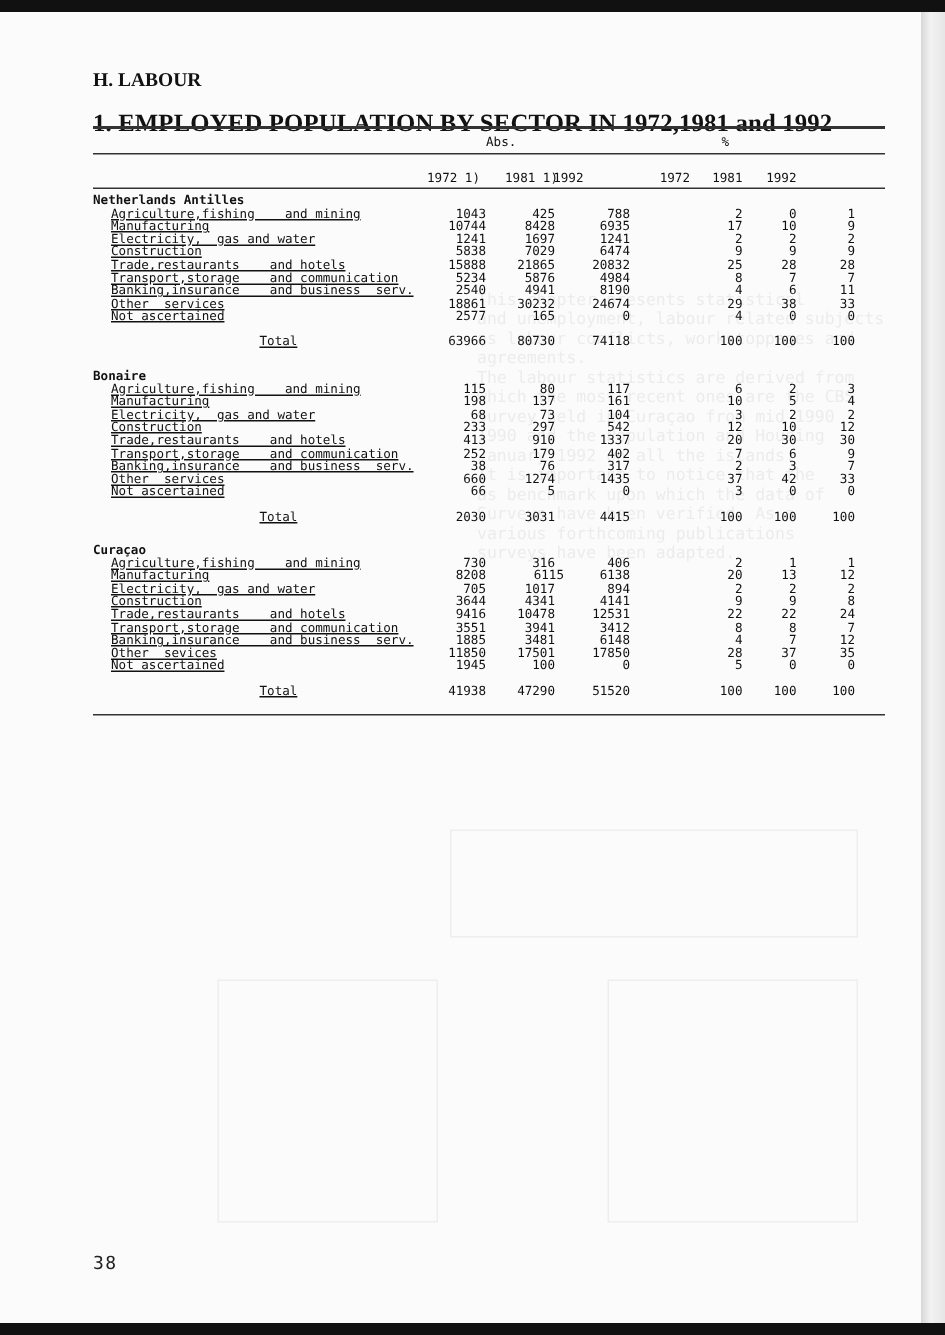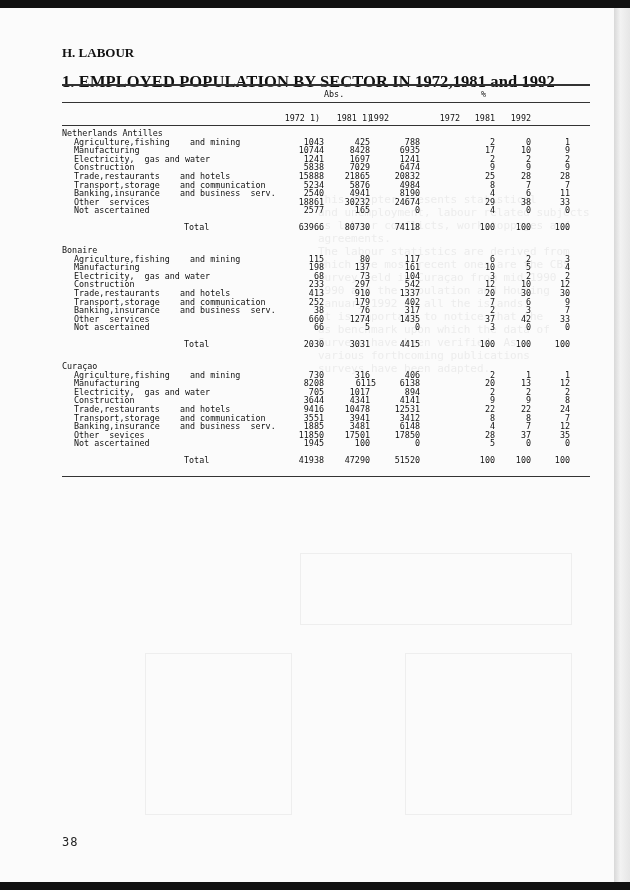--- a/index.html
+++ b/index.html
@@ -13,26 +13,26 @@
   .ghostbox { position:absolute; border:1px solid #eee; }
   .section { position:absolute; left:62px; top:37px; font-family:"Liberation Serif", serif; font-weight:bold; font-size:13px; color:#111; }
   .title { position:absolute; left:62px; top:64px; font-family:"Liberation Serif", serif; font-weight:bold; font-size:16.5px; color:#111; letter-spacing:0.1px; }
   .rule { position:absolute; left:62px; width:528px; height:1px; background:#333; }
   .mono { font-family:"DejaVu Sans Mono", monospace; font-size:8.4px; color:#111; }
   .abs-label { position:absolute; left:324px; top:89px; }
   .pct-label { position:absolute; left:481px; top:89px; }
   .yr { position:absolute; top:113px; text-align:right; width:50px; }
   .tbl { position:absolute; left:62px; width:528px; }
   .row { position:relative; height:8.6px; line-height:8.6px; white-space:pre; }
-  .row .lbl { position:absolute; left:0; }
+  .row .lbl { position:absolute; left:0;text-decoration:underline; }
   .row .lbl.ind { left:12px; }
   .row .v { position:absolute; text-align:right; width:50px; }
-  .group-title { position:relative; height:8.6px; line-height:8.6px; }
+  .group-title { position:relative; height:8.6px; line-height:8.6px;font-weight:bold; }
   .total { position:relative; height:10px; line-height:10px; margin-top:7px; }
-  .total .lbl { position:absolute; left:122px; }
+  .total .lbl { position:absolute; left:111px; }
   .foot { position:absolute; left:62px; top:490px; line-height:8.6px; white-space:pre; }
   .pageno { position:absolute; left:62px; top:835px; font-family:"DejaVu Sans Mono", monospace; font-size:12px; color:#222; letter-spacing:1px; }
 </style>
 </head>
 <body>
 
 <div class="topbar"></div>
 <div class="page">
   <div class="ghost2">This chapter presents statistical
 and unemployment, labour related subjects

